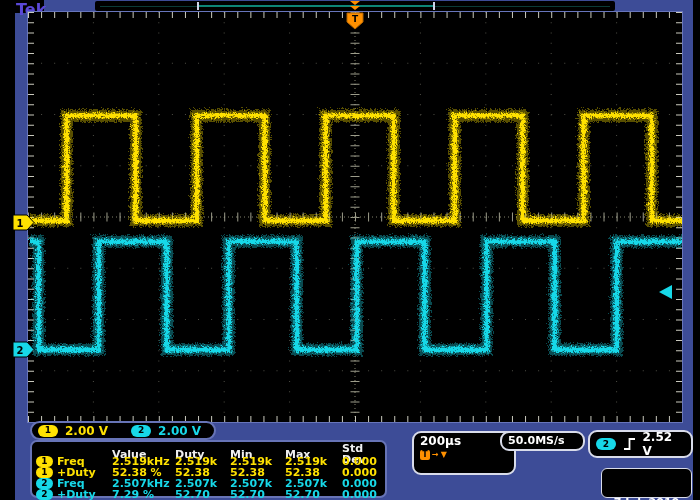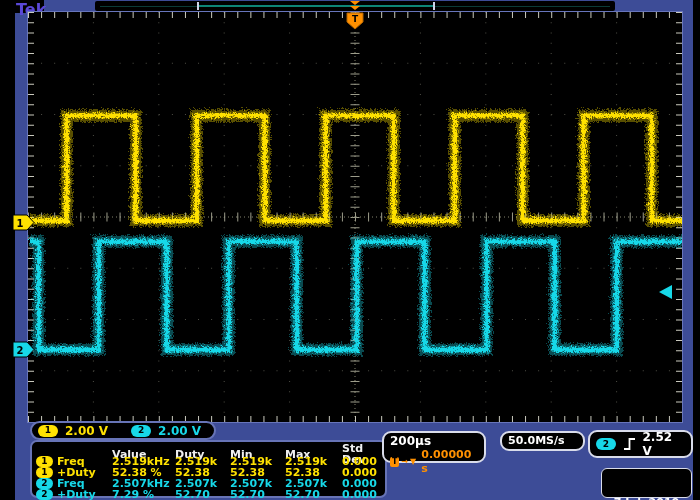--- a/index.html
+++ b/index.html
@@ -45,21 +45,21 @@
   #meas-table{left:30px;top:440px;width:357px;height:58px;background:#000;
      border:2px solid #6774b6;border-radius:7px;box-sizing:border-box;
      font-size:11px;line-height:11px;padding:1px 20px 0 4px;}
   .mrow{display:grid;grid-template-columns:76px 63px 55px 55px 57px 45px;align-items:center;height:11px;}
   .mrow.hdr{height:13px;color:#f0f0f0;}
   .mrow .name{display:flex;align-items:center;gap:4px;}
   .mrow .badge{width:17px;height:11px;}
 
   .round-box{background:#000;border:2px solid #d9dcea;border-radius:9px;box-sizing:border-box;
      padding:1px 6px;font-size:12px;line-height:14px;}
-  #timebase-box{left:382px;top:431px;width:104px;height:32px;}
+  #timebase-box{left:412px;top:431px;width:104px;height:44px;}
   #trig-pos-line{color:#ff9000;font-size:11px;display:flex;align-items:center;gap:2px;}
   #t-square{display:inline-flex;align-items:center;justify-content:center;width:10px;height:10px;
      background:#ff9000;color:#000;border-radius:2px;font-size:8px;line-height:1;}
   .orange-glyph{font-size:8px;color:#ff9000;}
   #acq-box{left:500px;top:431px;width:85px;height:20px;font-size:11px;line-height:14px;}
   #trigger-box{left:588px;top:430px;width:105px;height:28px;display:flex;align-items:center;gap:6px;}
   #datetime-box{left:601px;top:468px;width:91px;height:30px;border-width:1.5px;border-radius:6px;
      font-size:11px;line-height:13px;text-align:center;white-space:pre;padding:1px 2px;}
 </style>
 </head>
@@ -201,21 +201,20 @@
     <span>0.000</span>
   </div>
 </div>
 
 <div class="abs round-box" id="timebase-box">
   <div>200µs</div>
   <div id="trig-pos-line">
     <span id="t-square">T</span>
       <span class="orange-glyph">→</span>
       <span class="orange-glyph">▼</span>
-    <span style="margin-left:3px">0.00000 s</span>
   </div>
 </div>
 
 <div class="abs round-box" id="acq-box">
   <div>50.0MS/s</div>
 </div>
 
 <div class="abs round-box" id="trigger-box">
   <span class="badge ch2">2</span>
   <svg width="15" height="16">

